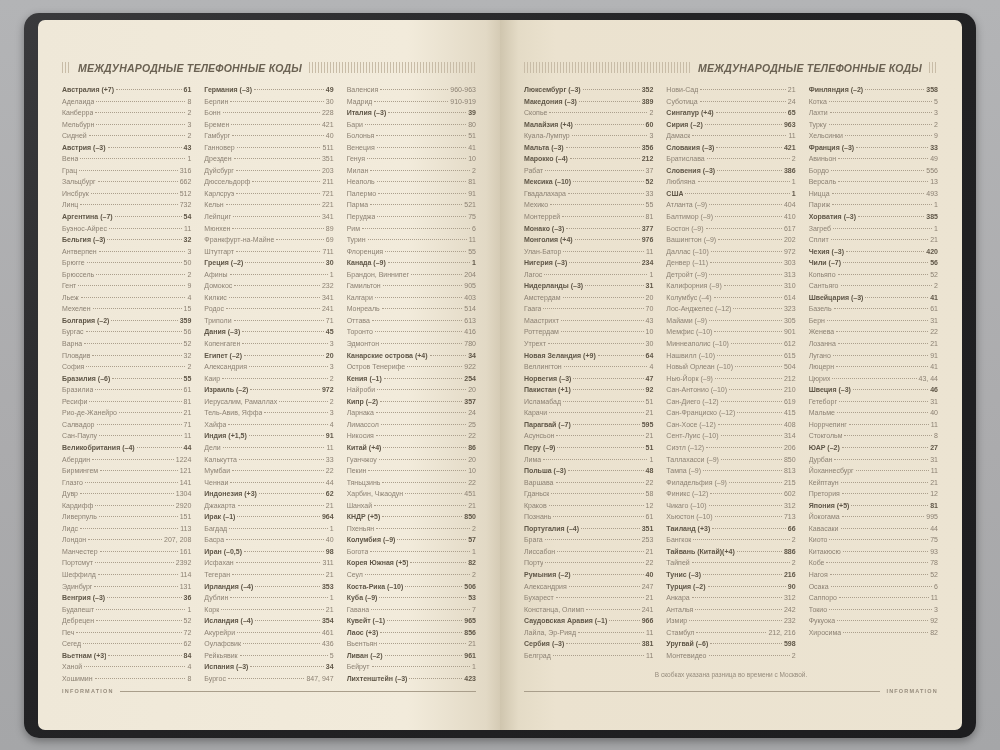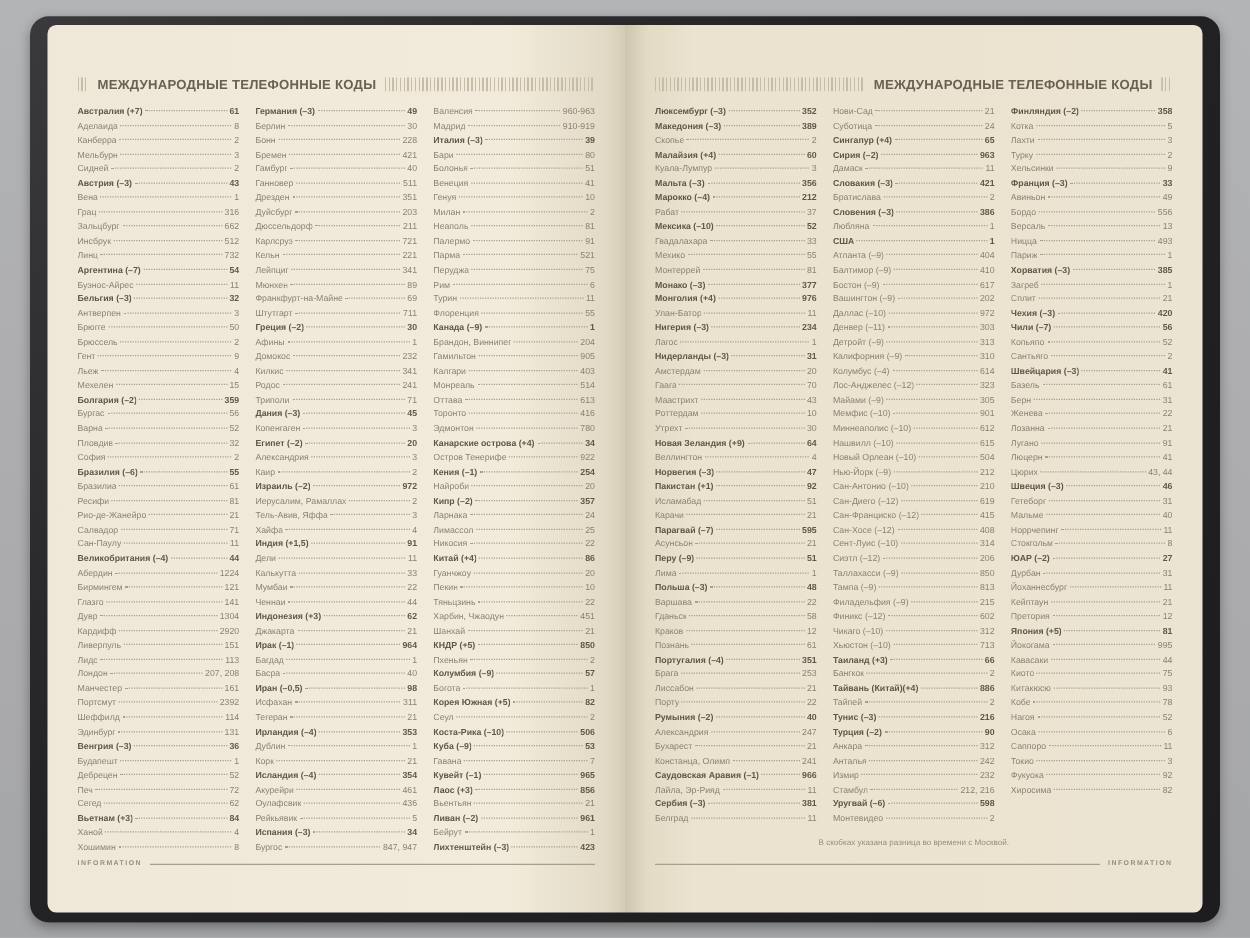--- a/index.html
+++ b/index.html
@@ -26,21 +26,21 @@
   .page-inner{position:relative;height:100%;box-sizing:border-box;padding:40px 24px 0;}
   .hdr{display:flex;align-items:center;height:15px;margin-bottom:9px;}
   .hatch{
     height:11px;
     background:repeating-linear-gradient(90deg,#c8bca7 0,#c8bca7 1px,transparent 1px,transparent 3px);
   }
   .hatch.stub{width:9px;flex:none;}
   .hatch.fill{flex:1;}
   .hdr-title{
     font-size:10.5px;font-weight:bold;color:#6a6152;letter-spacing:.2px;
-    white-space:nowrap;padding:0 7px;
+    white-space:nowrap;padding:0 7px;font-style:italic;
   }
   .cols{display:flex;gap:13px;}
   .col{flex:1;min-width:0;}
   .entry{display:flex;align-items:baseline;line-height:11.54px;font-size:7px;color:#8c8173;}
   .entry .nm{white-space:nowrap;overflow:hidden;}
   .entry .ld{flex:1;min-width:6px;border-bottom:1px dotted #ab9f8c;margin:0 2px;transform:translateY(-2px);}
   .entry .cd{white-space:nowrap;}
   .entry.bold{font-weight:bold;color:#5f5647;}
   .footnote{
     position:absolute;left:24px;right:24px;bottom:52px;

